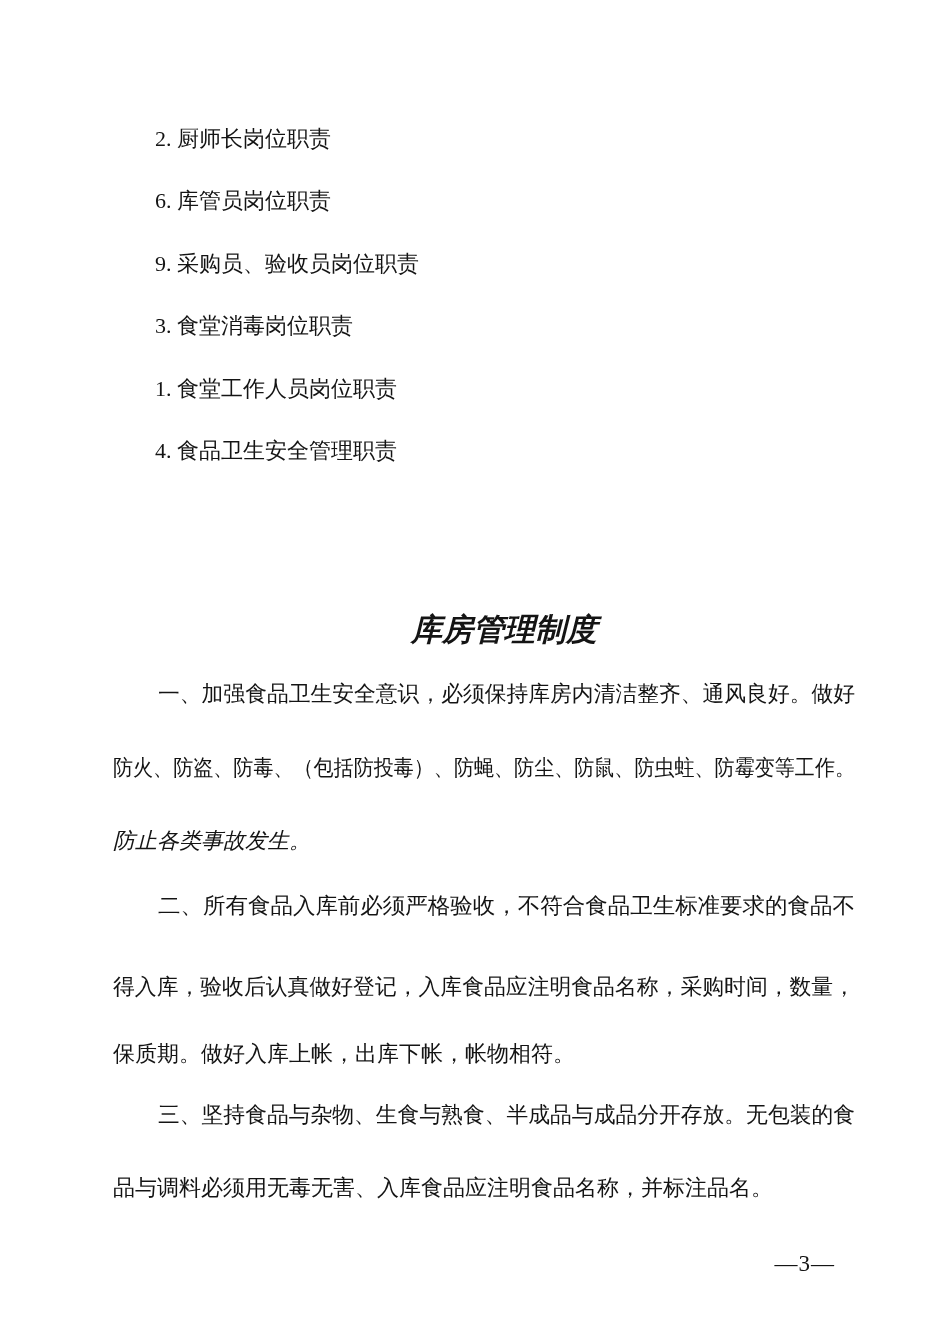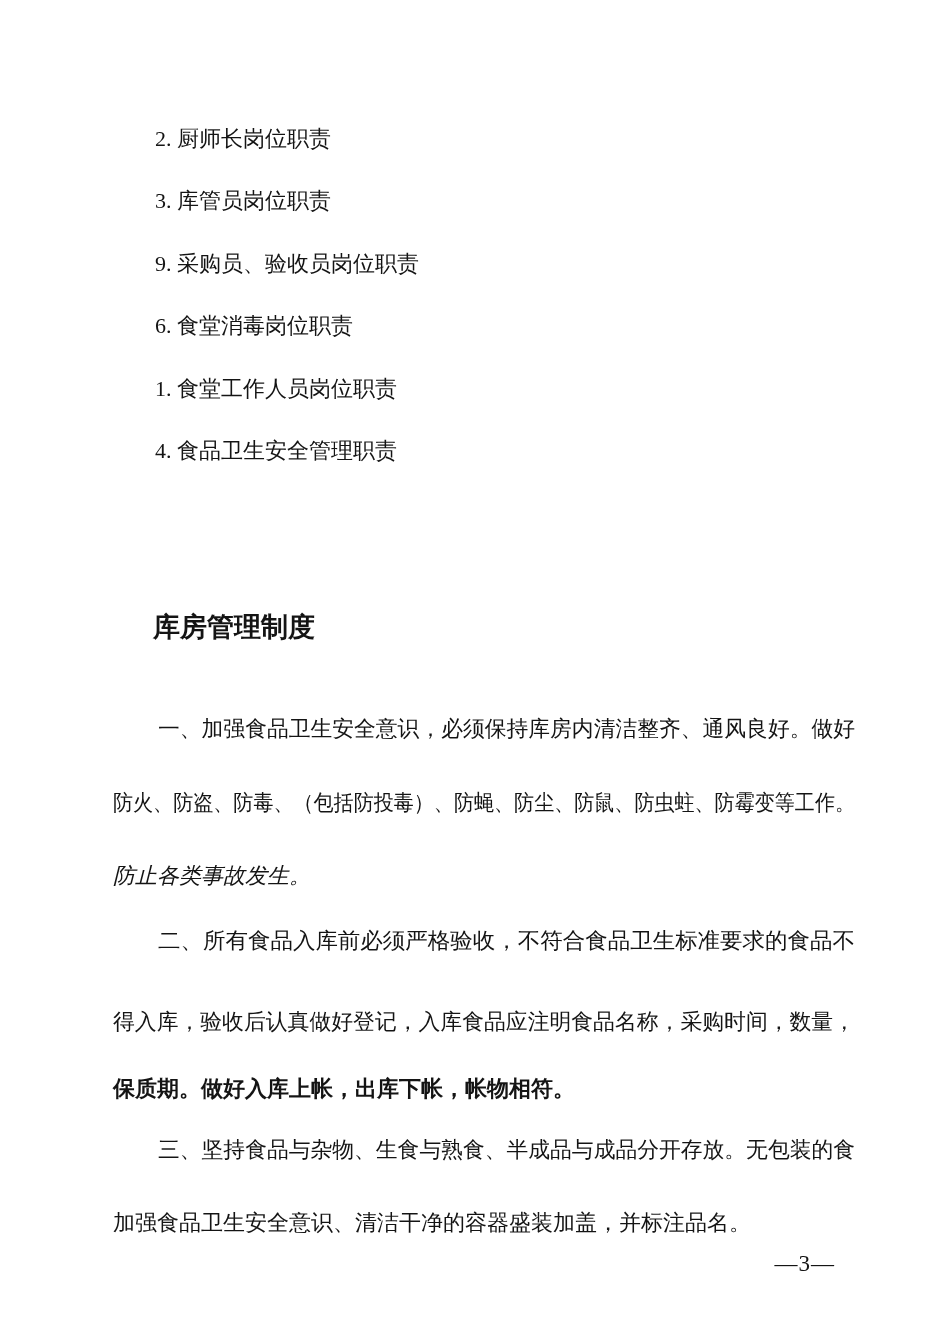--- a/index.html
+++ b/index.html
@@ -21,33 +21,34 @@
     white-space: nowrap;
   }
   .doc-title {
     position: absolute;
     left: 113px;
     top: 611px;
     width: 742px;
     box-sizing: border-box;
     padding-left: 40px;
     margin: 0;
-    font-size: 27px;
+    text-align: center;
+    font-size: 31px;
     font-weight: bold;
     line-height: 1.2;
     white-space: nowrap;
+    font-style: italic;
   }
   .body-line {
     position: absolute;
     left: 113px;
     width: 742px;
     font-size: 22px;
     line-height: 1.2;
     white-space: nowrap;
-    margin-top: 35px;
   }
   .body-line.indent { padding-left: 45px; width: 697px; }
   .line-text {
     display: inline-block;
     transform-origin: left center;
   }
   .page-number {
     position: absolute;
     right: 115px;
     top: 1250px;
@@ -57,37 +58,37 @@
     white-space: nowrap;
   }
 </style>
 </head>
 <body>
 
 <div class="page">
 
   <div>
     <div class="toc-item" style="top:126px">2. 厨师长岗位职责</div>
-    <div class="toc-item" style="top:188px">3. 库管员岗位职责</div>
+    <div class="toc-item" style="top:188px">6. 库管员岗位职责</div>
     <div class="toc-item" style="top:251px">9. 采购员、验收员岗位职责</div>
-    <div class="toc-item" style="top:313px">6. 食堂消毒岗位职责</div>
+    <div class="toc-item" style="top:313px">3. 食堂消毒岗位职责</div>
     <div class="toc-item" style="top:376px">1. 食堂工作人员岗位职责</div>
     <div class="toc-item" style="top:438px">4. 食品卫生安全管理职责</div>
   </div>
 
   <h1 class="doc-title">库房管理制度</h1>
 
   <div>
     <div class="body-line indent justify" style="top:681px"><span class="line-text" style="transform: scaleX(0.990057);">一、加强食品卫生安全意识，必须保持库房内清洁整齐、通风良好。做好</span></div>
     <div class="body-line justify" style="top:755px"><span class="line-text" style="transform: scaleX(0.911548);">防火、防盗、防毒、（包括防投毒）、防蝇、防尘、防鼠、防虫蛀、防霉变等工作。</span></div>
     <div class="body-line" style="top:828px"><span class="line-text" style="transform: scaleX(1); font-style: italic;">防止各类事故发生。</span></div>
 
     <div class="body-line indent justify" style="top:893px"><span class="line-text" style="transform: scaleX(1.02199);">二、所有食品入库前必须严格验收，不符合食品卫生标准要求的食品不</span></div>
     <div class="body-line justify" style="top:974px"><span class="line-text" style="transform: scaleX(0.991979);">得入库，验收后认真做好登记，入库食品应注明食品名称，采购时间，数量，</span></div>
-    <div class="body-line" style="top:1041px"><span class="line-text" style="transform: scaleX(1); font-weight: bold;">保质期。做好入库上帐，出库下帐，帐物相符。</span></div>
+    <div class="body-line" style="top:1041px"><span class="line-text" style="transform: scaleX(1);">保质期。做好入库上帐，出库下帐，帐物相符。</span></div>
 
     <div class="body-line indent justify" style="top:1102px"><span class="line-text" style="transform: scaleX(0.990057);">三、坚持食品与杂物、生食与熟食、半成品与成品分开存放。无包装的食</span></div>
-    <div class="body-line" style="top:1175px"><span class="line-text" style="transform: scaleX(1);">加强食品卫生安全意识、清洁干净的容器盛装加盖，并标注品名。</span></div>
+    <div class="body-line" style="top:1175px"><span class="line-text" style="transform: scaleX(1);">品与调料必须用无毒无害、入库食品应注明食品名称，并标注品名。</span></div>
   </div>
 
   <div class="page-number">—3—</div>
 
 </div>
 
 </body></html>

